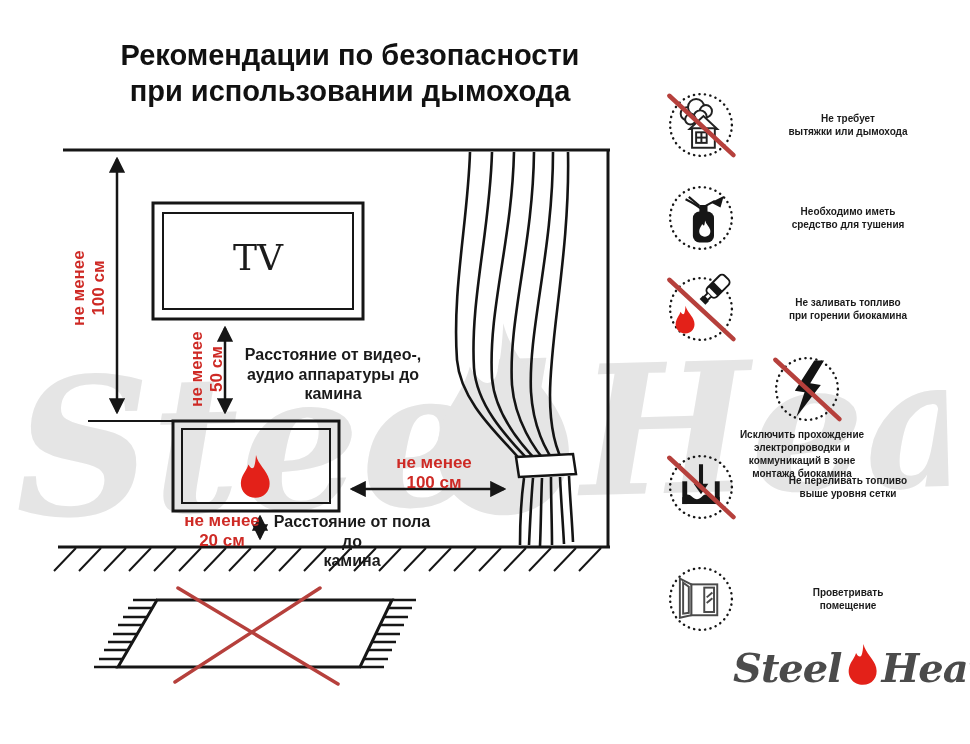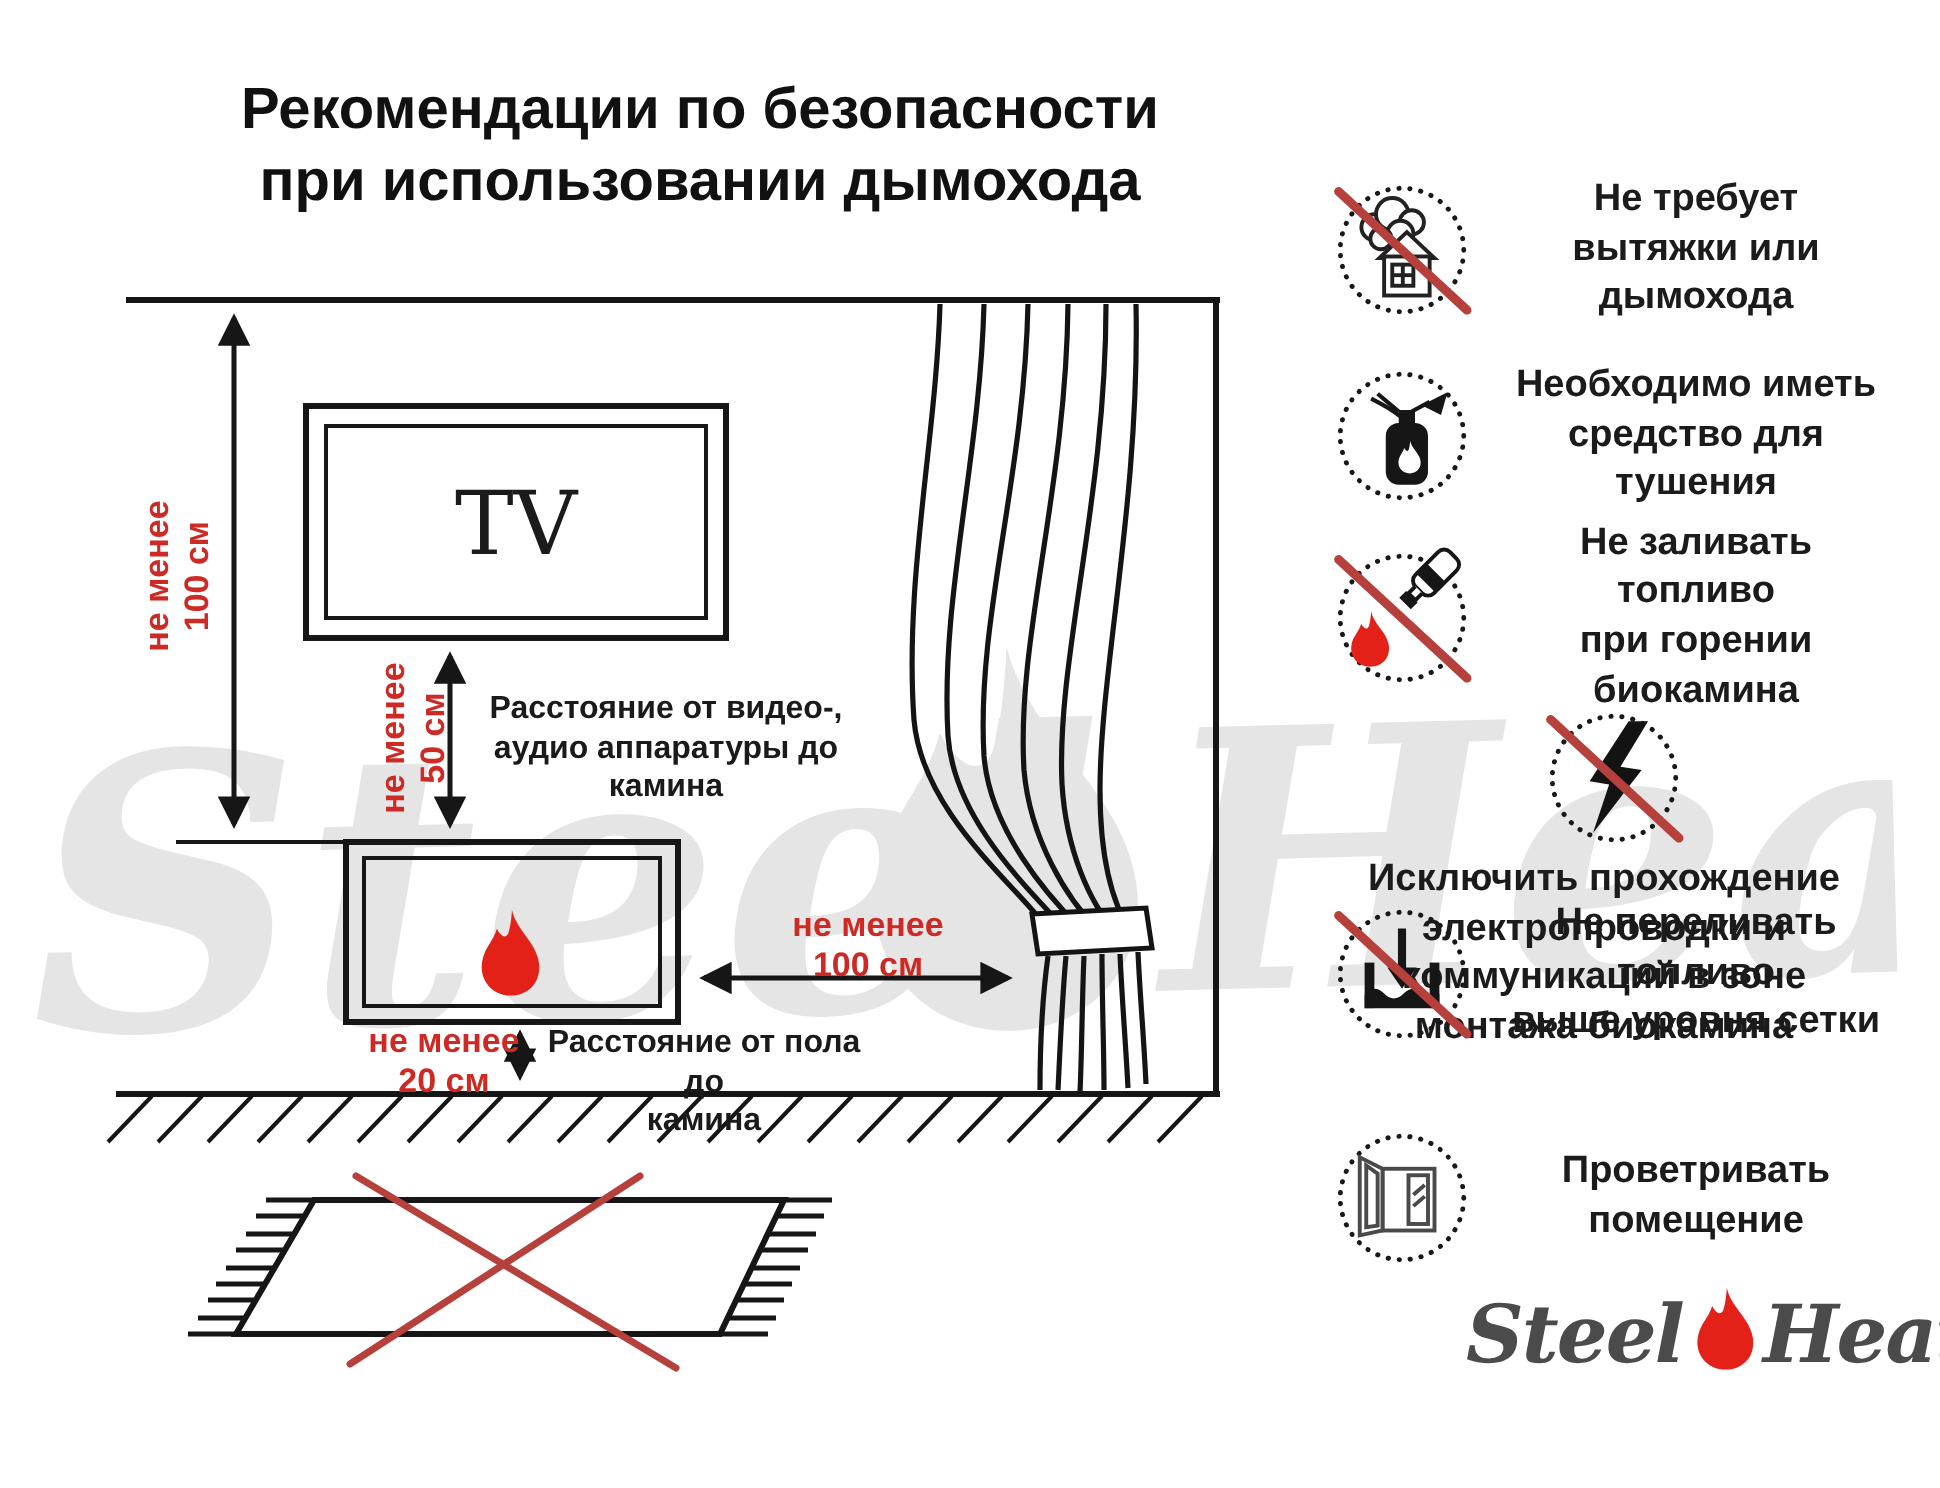--- a/index.html
+++ b/index.html
@@ -17,25 +17,25 @@
   .title{left:60px;top:38px;width:580px;font-size:29px;font-weight:bold;color:#111;line-height:1.24;}
   .dim{color:#ce2a25;font-weight:bold;font-size:17px;line-height:1.18;}
   .dim-ceiling{left:29px;top:268px;width:120px;transform:rotate(-90deg);}
   .dim-tv{left:152px;top:349px;width:110px;transform:rotate(-90deg);}
   .dim-curtain{left:374px;top:453px;width:120px;}
   .dim-floor{left:172px;top:511px;width:100px;}
   .dlabel{color:#1a1a1a;font-weight:bold;font-size:16px;line-height:1.22;}
   .label-av{left:228px;top:345px;width:210px;}
   .label-floor{left:262px;top:512px;width:180px;}
   .tv-label{left:208px;top:237px;width:100px;font-family:"DejaVu Serif","Liberation Serif",serif;
-            font-size:44px;color:#1b1b1b;}
+            font-size:36px;color:#1b1b1b;}
   
   .rule{position:absolute;left:648px;width:304px;display:flex;align-items:center;z-index:2;}
   .rule .ic{flex:0 0 78px;margin-left:14px;}
-  .rule .tx{flex:1;text-align:center;font-weight:bold;font-size:19px;line-height:1.3;
+  .rule .tx{flex:1;text-align:center;font-weight:bold;font-size:10px;line-height:1.3;
             color:#1b1b1b;padding:0 4px 0 8px;}
   .r1{top:80px;height:90px;} .r2{top:173px;height:90px;} .r3{top:264px;height:90px;}
   .r4{top:350px;height:100px;flex-direction:column;} .r5{top:442px;height:90px;} .r6{top:554px;height:90px;}
   
   .logo{position:absolute;left:733px;top:642px;display:flex;align-items:center;z-index:2;}
   .logo .word{font-family:"DejaVu Serif","Liberation Serif",serif;font-style:italic;font-weight:bold;
               font-size:40px;color:#4b4b4b;letter-spacing:-1px;}
   .logo svg{margin:0 1px 4px 1px;}
 </style>
 </head>

